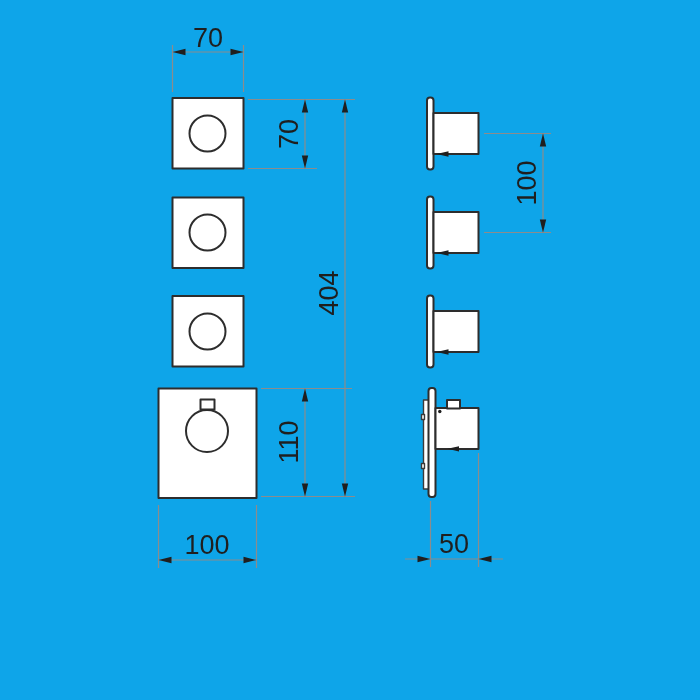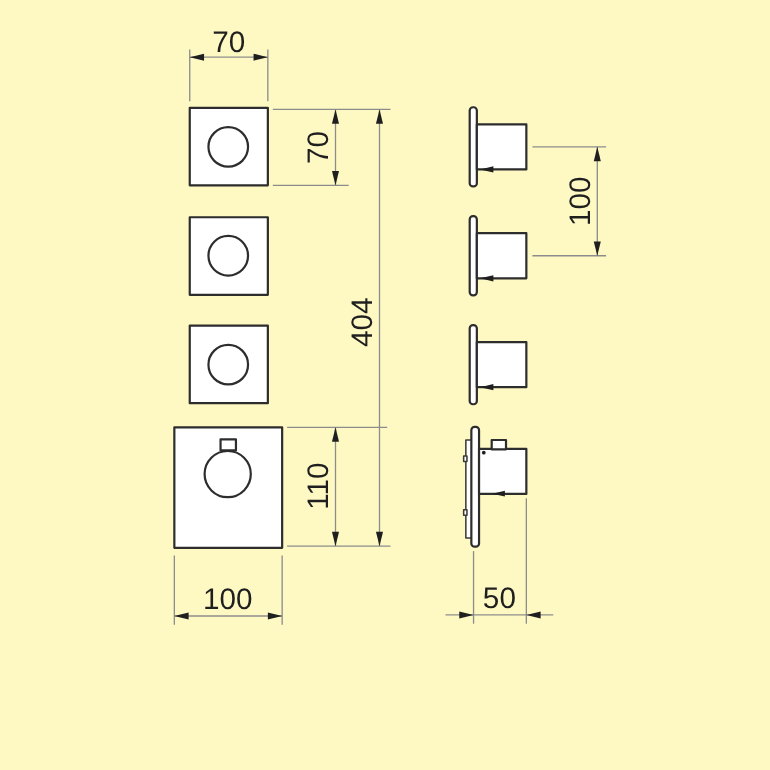--- a/index.html
+++ b/index.html
@@ -1,16 +1,16 @@
 <!DOCTYPE html>
 <html><head>
 <meta charset="utf-8">
 <style>
   html,body{margin:0;padding:0;background:#ffffff;}
-  .stage{position:relative;width:700px;height:700px;background:#fef9c3;overflow:hidden;}
+  .stage{position:relative;width:700px;height:700px;background:#0ea5e9;overflow:hidden;}
   svg{display:block;}
   .obj{fill:#ffffff;stroke:#2d2d2d;stroke-width:2;stroke-linejoin:round;}
   .obj-open{fill:none;stroke:#2d2d2d;stroke-width:2;stroke-linejoin:round;}
   .obj-thin{fill:#ffffff;stroke:#3a3a3a;stroke-width:1.4;stroke-linejoin:round;}
   .dim{stroke:#8c8c8c;stroke-width:1.2;fill:none;}
   .arrow{fill:#1f1f1f;stroke:none;}
   .mark{fill:#1f1f1f;stroke:none;}
   .dimtext{font-family:"Liberation Sans","DejaVu Sans",sans-serif;font-size:27px;fill:#1f1f1f;}
 </style>
 </head>

